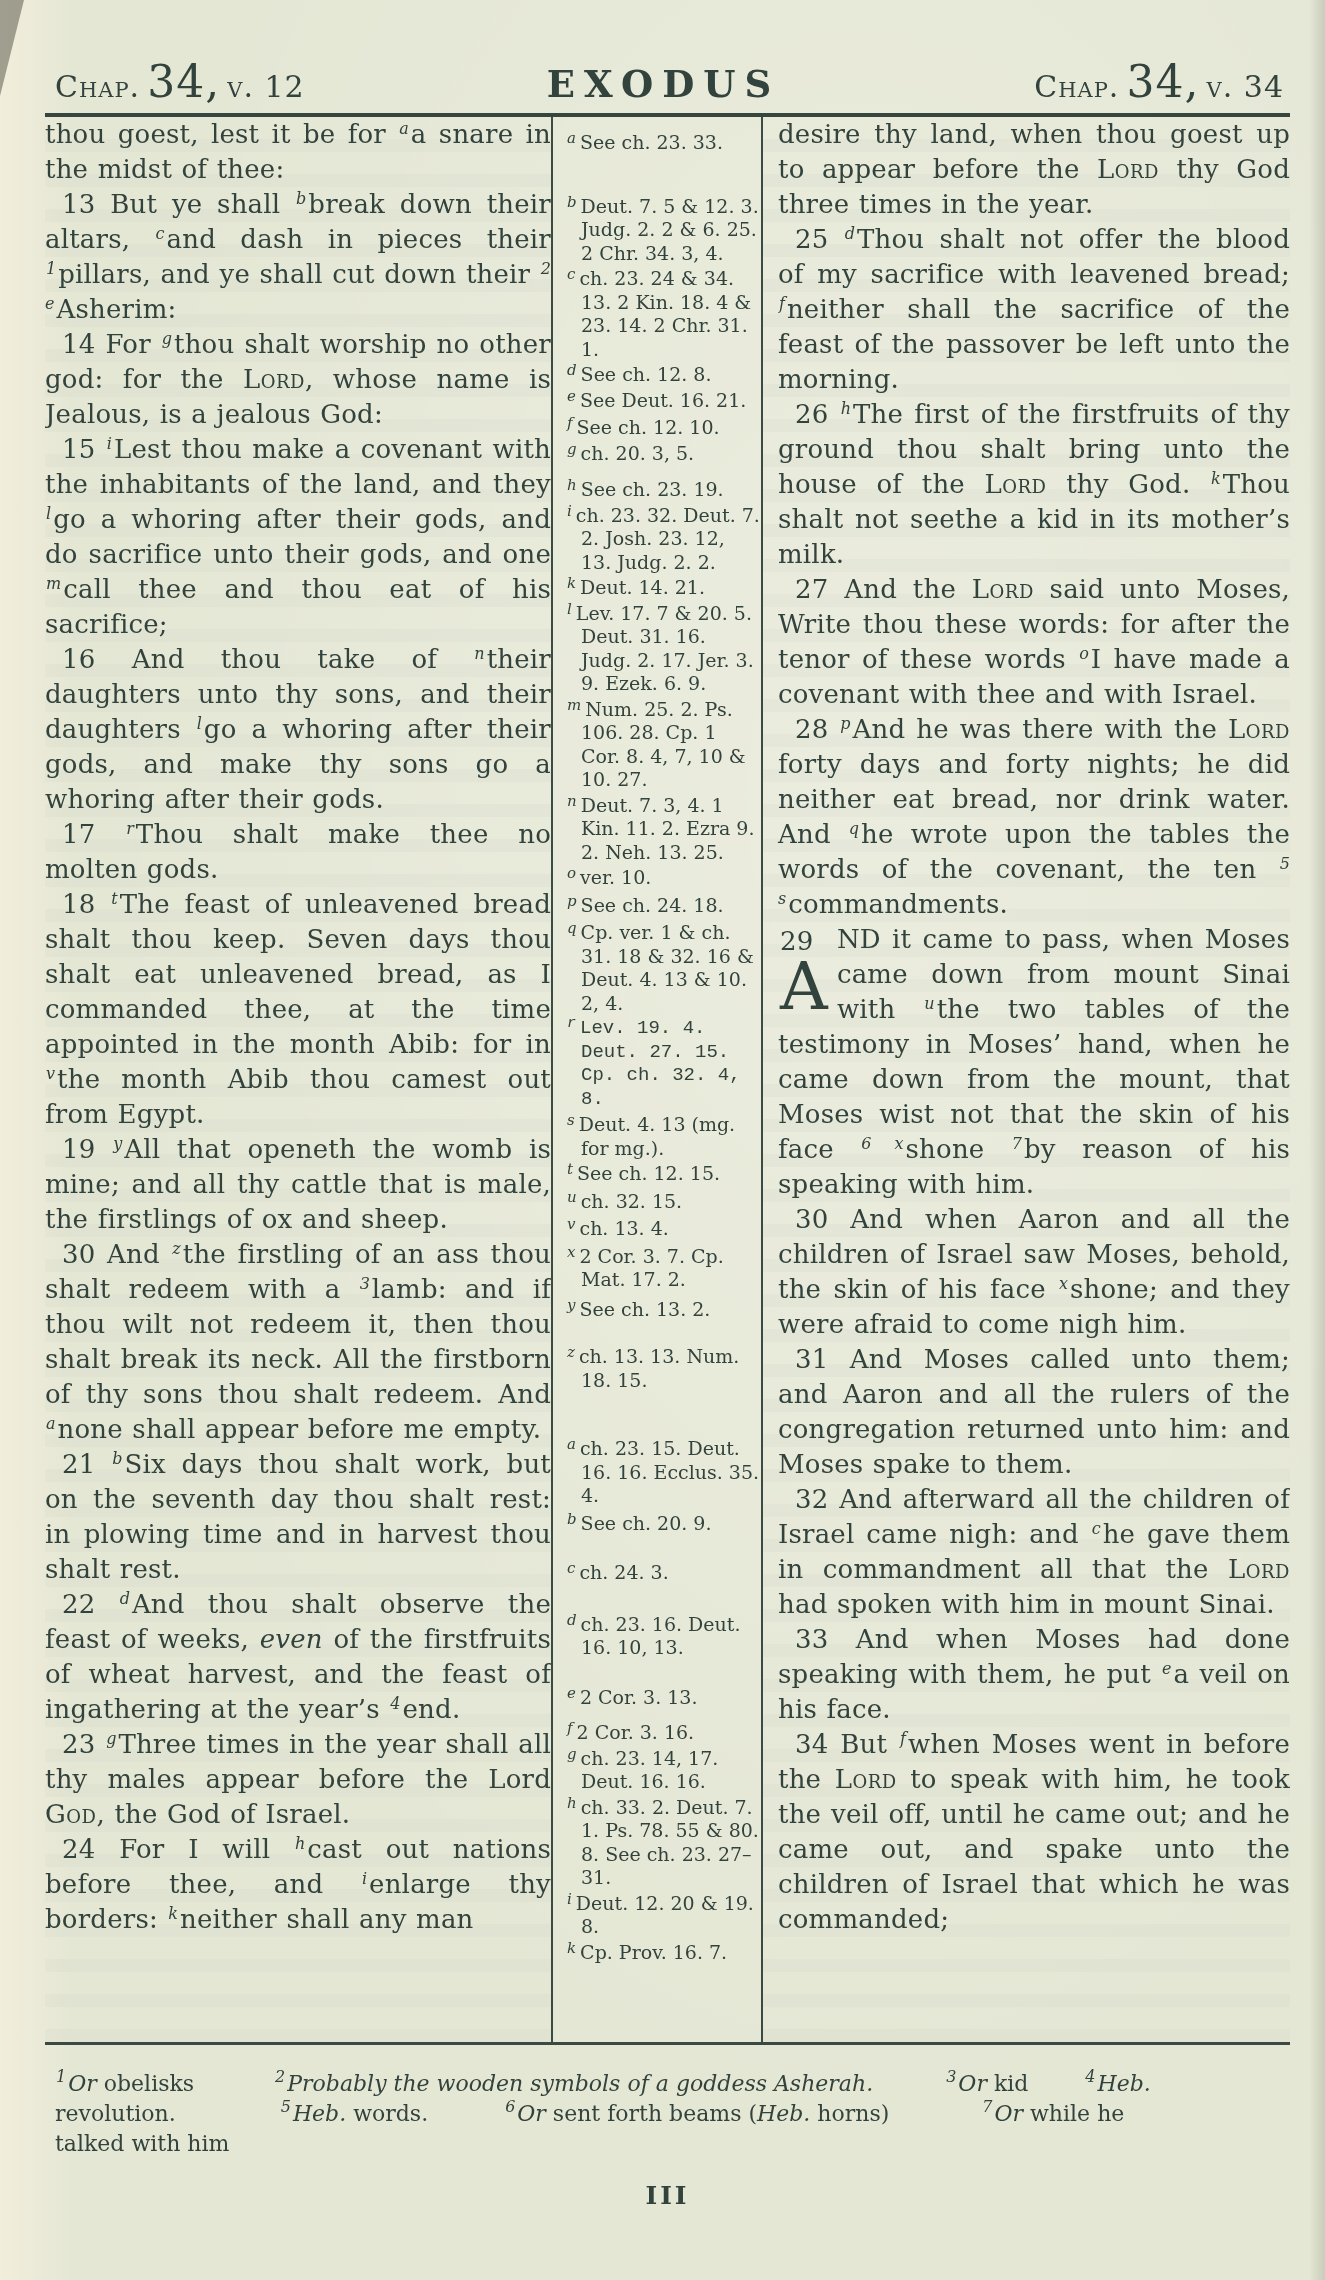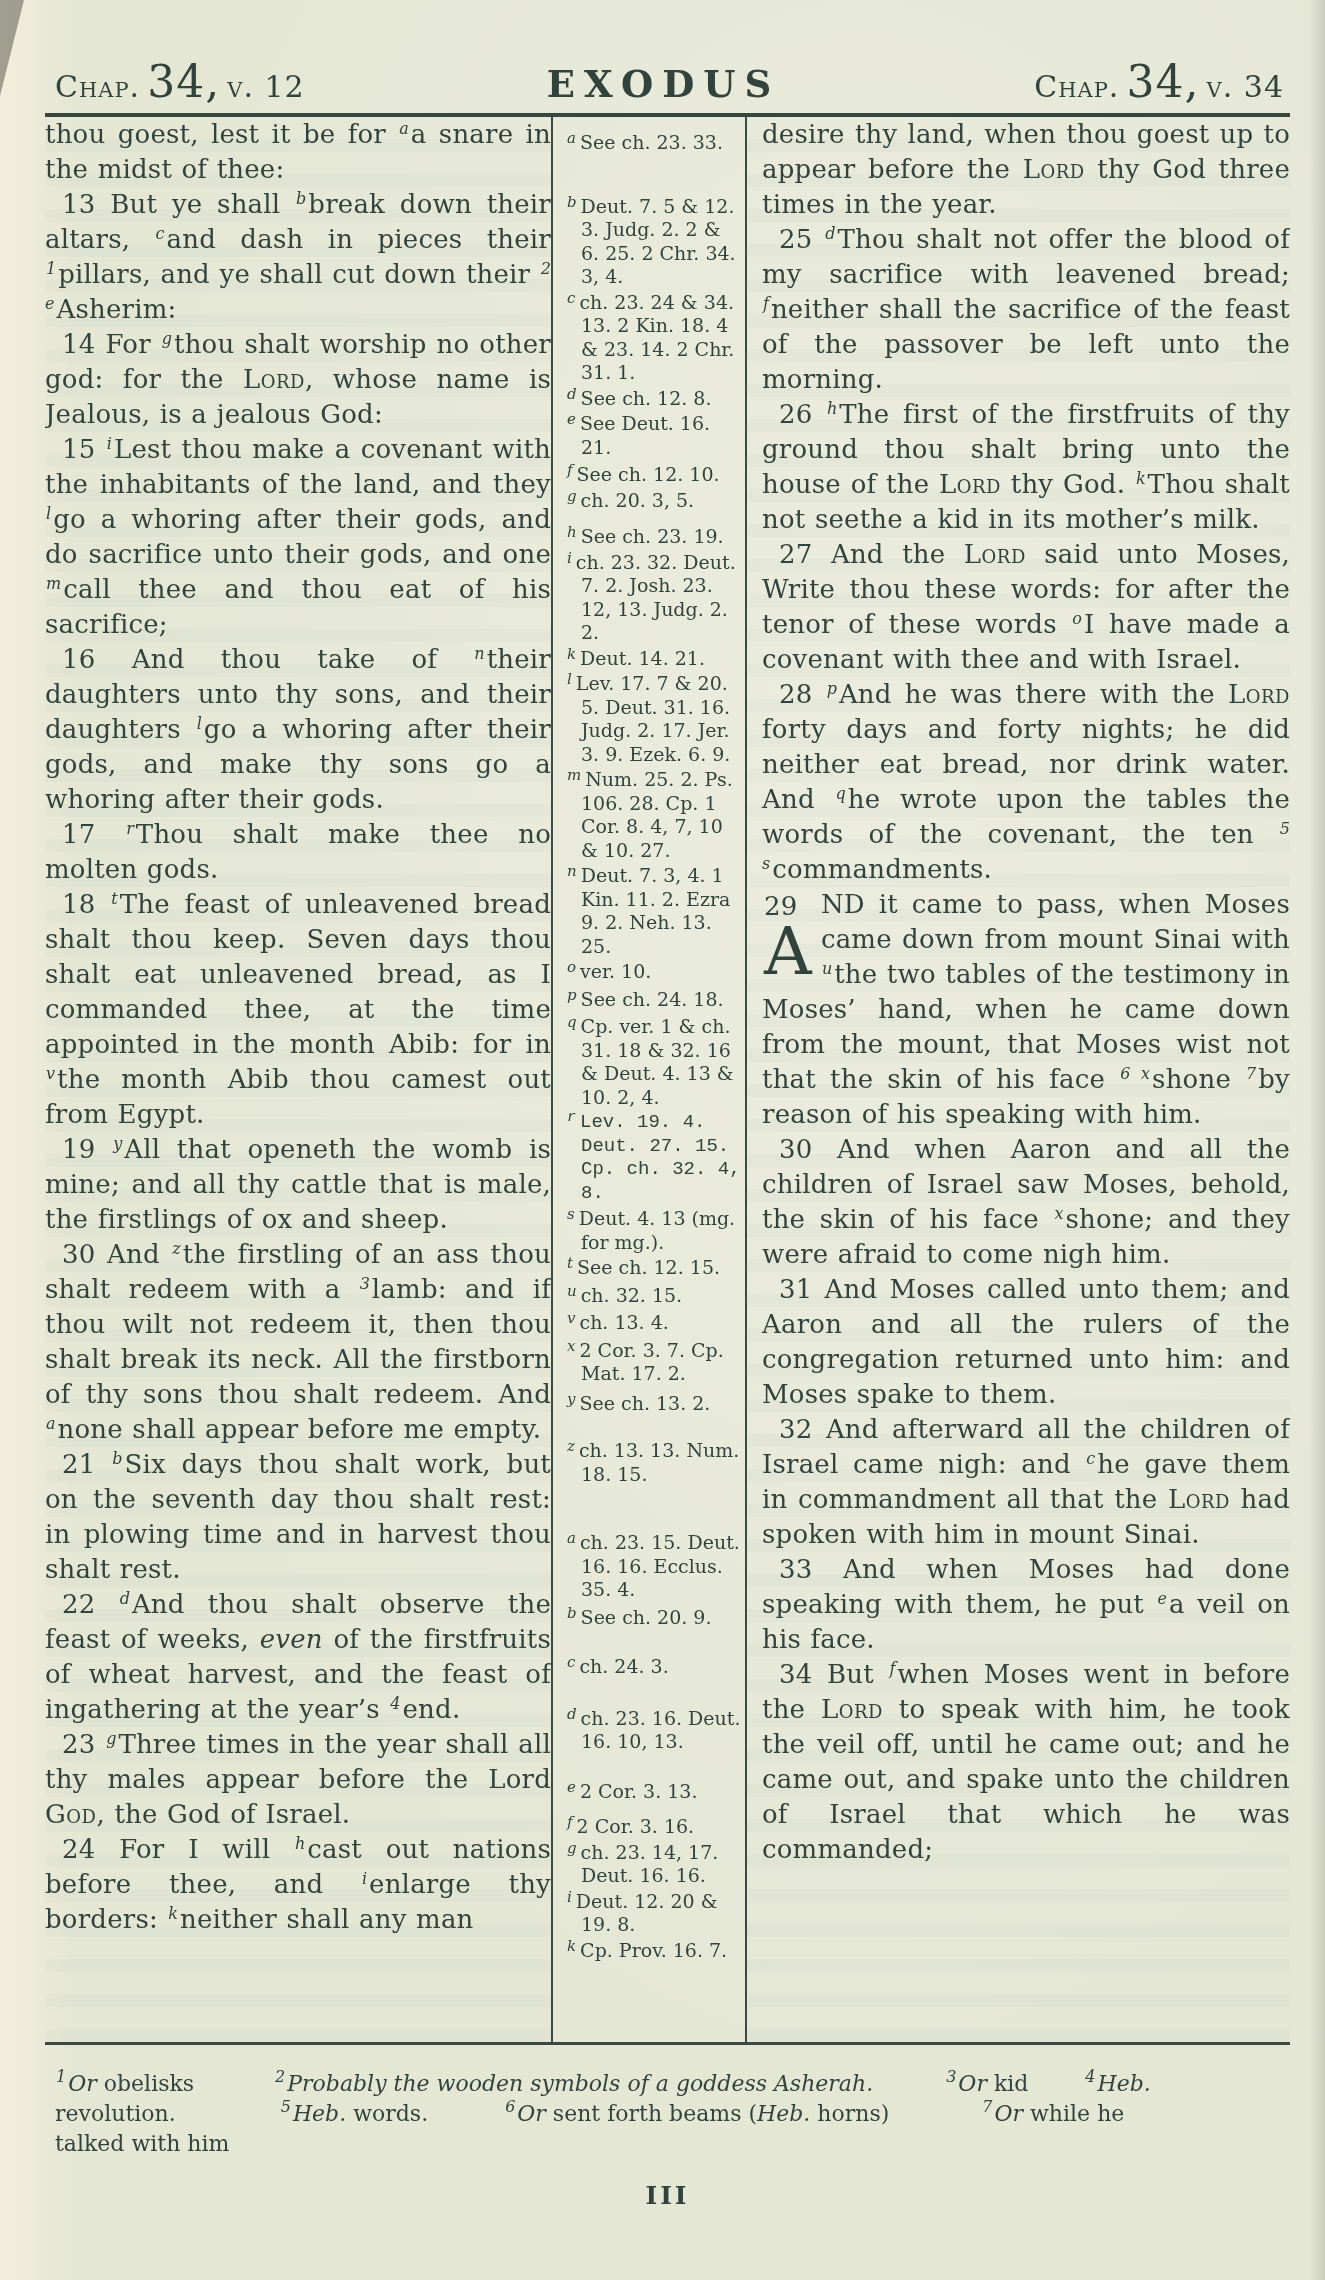--- a/index.html
+++ b/index.html
@@ -25,21 +25,21 @@
   .running-head{white-space:nowrap;}
   .chap-label,.verse-ref{font-variant:small-caps;font-size:30px;letter-spacing:1px;}
   .chap-num{font-size:44px;letter-spacing:1px;padding:0 2px;}
   .book-title{font-size:37px;font-weight:bold;letter-spacing:9px;transform:translateX(-6px);}
   .head-rule{height:4px;background:#37453f;margin-top:2px;}
 
   
   .columns{display:flex;height:1925px;overflow:hidden;}
   .col-left{width:506px;flex:none;}
   .col-refs{
-    width:196px;flex:none;box-sizing:border-box;
+    width:212px;flex:none;box-sizing:border-box;
     border-left:2px solid #3c4a44;border-right:2px solid #3c4a44;
     padding:12px 1px 0 14px;
   }
   .col-right{flex:1;padding-left:15px;}
   .col-left,.col-right{
     background:repeating-linear-gradient(0deg,rgba(96,130,118,.04) 0 13px,rgba(0,0,0,0) 13px 35px);
   }
 
   
   .para{
@@ -137,20 +137,21 @@
         <div class="ref" style="margin-top: 4px;"><span class="ref-letter">x</span><span>2 Cor. 3. 7. Cp. Mat. 17. 2.</span></div>
         <div class="ref" style="margin-top: 6px;"><span class="ref-letter">y</span><span>See ch. 13. 2.</span></div>
         <div class="ref" style="margin-top: 24px;"><span class="ref-letter">z</span><span>ch. 13. 13. Num. 18. 15.</span></div>
         <div class="ref" style="margin-top: 45px;"><span class="ref-letter">a</span><span>ch. 23. 15. Deut. 16. 16. Ecclus. 35. 4.</span></div>
         <div class="ref" style="margin-top: 4px;"><span class="ref-letter">b</span><span>See ch. 20. 9.</span></div>
         <div class="ref" style="margin-top: 26px;"><span class="ref-letter">c</span><span>ch. 24. 3.</span></div>
         <div class="ref" style="margin-top: 28px;"><span class="ref-letter">d</span><span>ch. 23. 16. Deut. 16. 10, 13.</span></div>
         <div class="ref" style="margin-top: 26px;"><span class="ref-letter">e</span><span>2 Cor. 3. 13.</span></div>
         <div class="ref" style="margin-top: 12px;"><span class="ref-letter">f</span><span>2 Cor. 3. 16.</span></div>
         <div class="ref"><span class="ref-letter">g</span><span>ch. 23. 14, 17. Deut. 16. 16.</span></div>
+        <div class="ref"><span class="ref-letter">h</span><span>ch. 33. 2. Deut. 7. 1. Ps. 78. 55 &amp; 80. 8. See ch. 23. 27–31.</span></div>
         <div class="ref"><span class="ref-letter">i</span><span>Deut. 12. 20 &amp; 19. 8.</span></div>
         <div class="ref"><span class="ref-letter">k</span><span>Cp. Prov. 16. 7.</span></div>
       </aside>
     <section class="col-right">
         <p class="para noindent"><span>desire thy land, when thou goest up to appear before the </span><span class="sc">Lord</span><span> thy God three times in the year.</span></p>
         <p class="para"><span>25 </span><span class="sup">d</span><span>Thou shalt not offer the blood of my sacrifice with leavened bread; </span><span class="sup">f</span><span>neither shall the sacrifice of the feast of the passover be left unto the morning.</span></p>
         <p class="para"><span>26 </span><span class="sup">h</span><span>The first of the firstfruits of thy ground thou shalt bring unto the house of the </span><span class="sc">Lord</span><span> thy God. </span><span class="sup">k</span><span>Thou shalt not seethe a kid in its mother’s milk.</span></p>
         <p class="para"><span>27 And the </span><span class="sc">Lord</span><span> said unto Moses, Write thou these words: for after the tenor of these words </span><span class="sup">o</span><span>I have made a covenant with thee and with Israel.</span></p>
         <p class="para"><span>28 </span><span class="sup">p</span><span>And he was there with the </span><span class="sc">Lord</span><span> forty days and forty nights; he did neither eat bread, nor drink water. And </span><span class="sup">q</span><span>he wrote upon the tables the words of the covenant, the ten </span><span class="sup">5 s</span><span>commandments.</span></p>
         <p class="para dropcap-para"><span class="dropcap-box">

